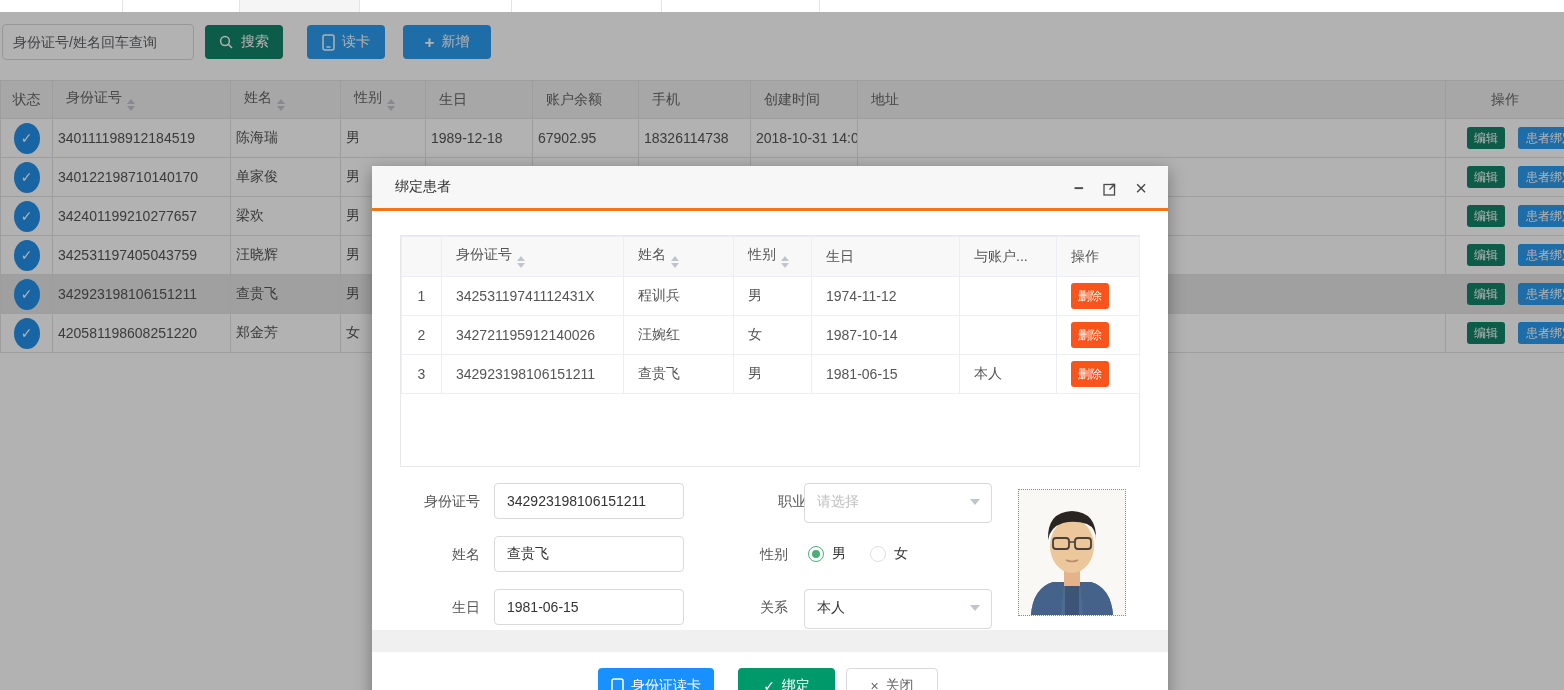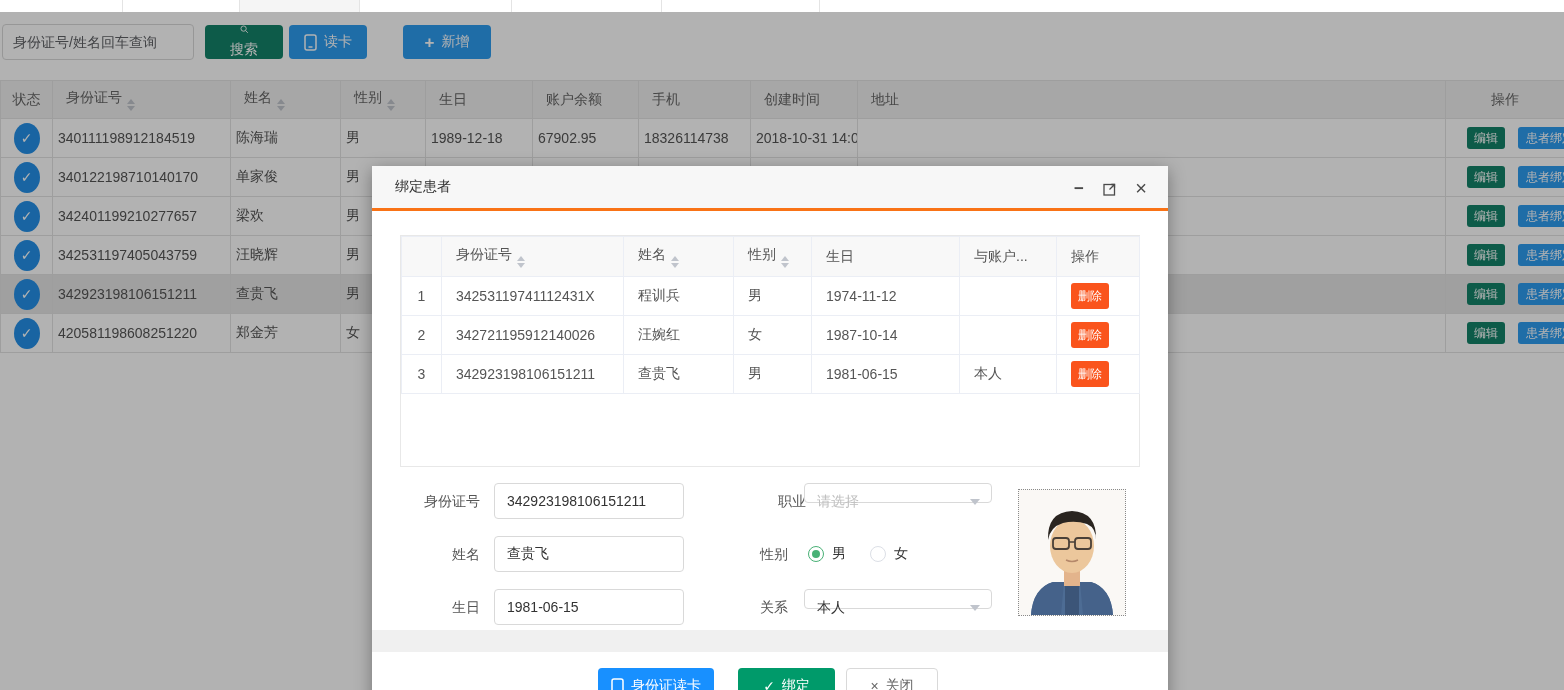--- a/index.html
+++ b/index.html
@@ -15,24 +15,24 @@
   .page { position:absolute; top:12px; left:0; width:1564px; height:678px; background:#fff; z-index:1; }
 
   .toolbar { position:absolute; top:10px; left:0; width:1564px; height:46px; }
   .search-input { position:absolute; left:2px; top:2px; width:192px; height:36px;
     border:1px solid #d9d9d9; border-radius:4px; padding:0 10px; font-size:14px; color:#606266;
     font-family:"Liberation Sans","DejaVu Sans",sans-serif; }
   .search-input::placeholder { color:#606266; }
   .btn { display:inline-flex; align-items:center; justify-content:center; gap:7px; color:#fff;
     border:none; border-radius:4px; font-size:14px; cursor:pointer; white-space:nowrap;
     font-family:"Liberation Sans","DejaVu Sans",sans-serif; }
-  .btn-green { background:#148369;flex-direction:column; }
+  .btn-green { background:#148369; }
   .btn-blue  { background:#2d9cf0; }
   .tb-search { position:absolute; left:205px; top:3px; width:78px; height:34px; }
-  .tb-read   { position:absolute; left:289px; top:3px; width:78px; height:34px; }
+  .tb-read   { position:absolute; left:307px; top:3px; width:78px; height:34px; }
   .tb-add    { position:absolute; left:403px; top:3px; width:88px; height:34px; }
   .plus-glyph { font-size:17px; font-weight:bold; line-height:1; }
 
   
   table.bgtable { position:absolute; top:68px; left:0; border-collapse:collapse; table-layout:fixed; width:1564px; }
   table.bgtable th, table.bgtable td { border:1px solid #e2e2e2; font-weight:normal; overflow:hidden; white-space:nowrap; }
   table.bgtable th { height:38px; background:#efefef; color:#666; text-align:left; padding:0 0 0 13px; }
   table.bgtable td { height:39px; background:#fff; color:#555; padding:0 0 0 5px; }
   table.bgtable tr.selected td { background:#e6e6e6; }
   table.bgtable th.c-status, table.bgtable td.c-status { padding:0; text-align:center; }
@@ -72,21 +72,21 @@
   table.mtable td { height:39px; background:#fff; color:#555; padding:0 0 0 14px; }
   table.mtable th:first-child, table.mtable td:first-child { text-align:center; padding:0; }
   .btn-del { height:26px; padding:0 7px; font-size:12px; border-radius:3px; background:#fa541c; }
   td.m-ops { text-align:left; }
 
   
   .f-label { position:absolute; width:90px; text-align:right; color:#555; font-size:14px; line-height:36px; }
   .f-input { position:absolute; width:190px; height:36px; border:1px solid #d9d9d9; border-radius:4px;
     background:#fff; padding:0 12px; font-size:14px; color:#333; line-height:34px;
     font-family:"Liberation Sans","DejaVu Sans",sans-serif; }
-  .f-select { position:absolute; width:188px; height:20px; border:1px solid #d9d9d9; border-radius:4px;
+  .f-select { position:absolute; width:188px; height:40px; border:1px solid #d9d9d9; border-radius:4px;
     background:#fff; padding:0 28px 0 12px; font-size:14px; color:#333; line-height:34px; cursor:pointer; }
   .f-select.placeholder { color:#bfbfbf; }
   .f-select .caret { position:absolute; right:11px; top:15px; width:0; height:0;
     border-left:5px solid transparent; border-right:5px solid transparent; border-top:6px solid #c0c4cc; }
   .radio-group { position:absolute; display:flex; align-items:center; gap:24px; height:36px; }
   .radio-item { display:flex; align-items:center; gap:8px; cursor:pointer; color:#333; }
   .radio { width:16px; height:16px; border-radius:50%; border:1px solid #dcdfe6; background:#fff; position:relative; }
   .radio.checked { border-color:#49b176; }
   .radio.checked::after { content:""; position:absolute; top:3px; left:3px; width:8px; height:8px;
     border-radius:50%; background:#49b176; }

